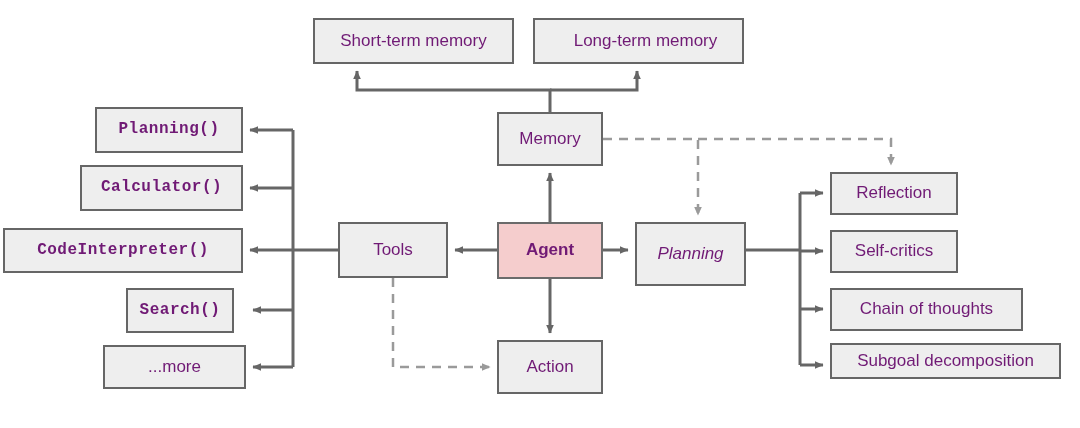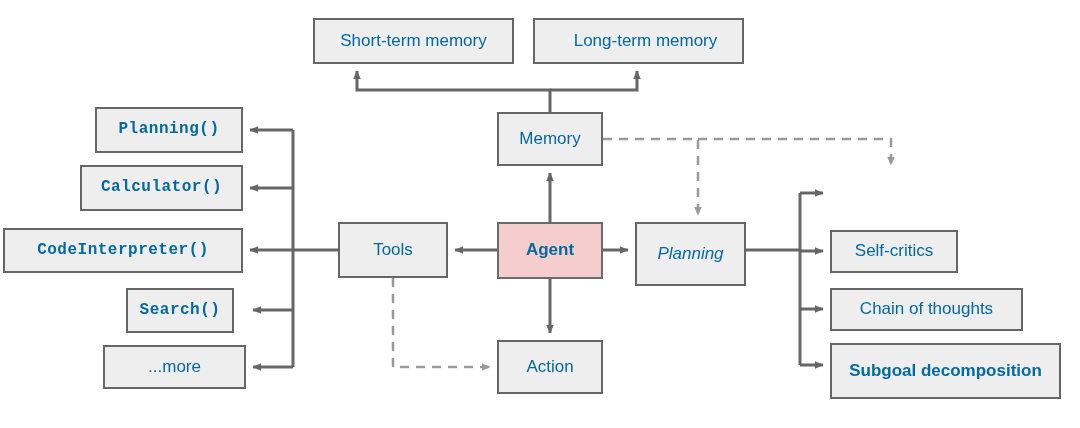--- a/index.html
+++ b/index.html
@@ -17,21 +17,21 @@
     font-family: "Liberation Sans", sans-serif;
   }
   .node {
     position: absolute;
     box-sizing: border-box;
     display: flex;
     align-items: center;
     justify-content: center;
     background: #eeeeee;
     border: 2px solid #666666;
-    color: #0369a1;
+    color: #701a75;
     font-size: 17px;
     font-family: "Liberation Sans", sans-serif;
     text-align: center;
     line-height: 1.1;
     white-space: nowrap;
     z-index: 3;
   }
   .node.mono {
     font-family: "Liberation Mono", monospace;
     font-weight: bold;
@@ -157,26 +157,29 @@
   </div>
 
   <div class="node mono" style="left:126px; top:288px; width:108px; height:45px;">
     <span>Search()</span>
   </div>
 
   <div class="node" style="left:103px; top:345px; width:143px; height:44px;">
     <span>...more</span>
   </div>
 
+  <div class="node" style="left:830px; top:172px; width:128px; height:43px;">
+    <span>Reflection</span>
+  </div>
 
   <div class="node" style="left:830px; top:230px; width:128px; height:43px;">
     <span>Self-critics</span>
   </div>
 
   <div class="node" style="left:830px; top:288px; width:193px; height:43px;">
     <span>Chain of thoughts</span>
   </div>
 
-  <div class="node" style="left:830px; top:343px; width:231px; height:56px;font-weight:bold;">
+  <div class="node" style="left:830px; top:343px; width:231px; height:36px;">
     <span>Subgoal decomposition</span>
   </div>
 
 </div>
 
 </body></html>

